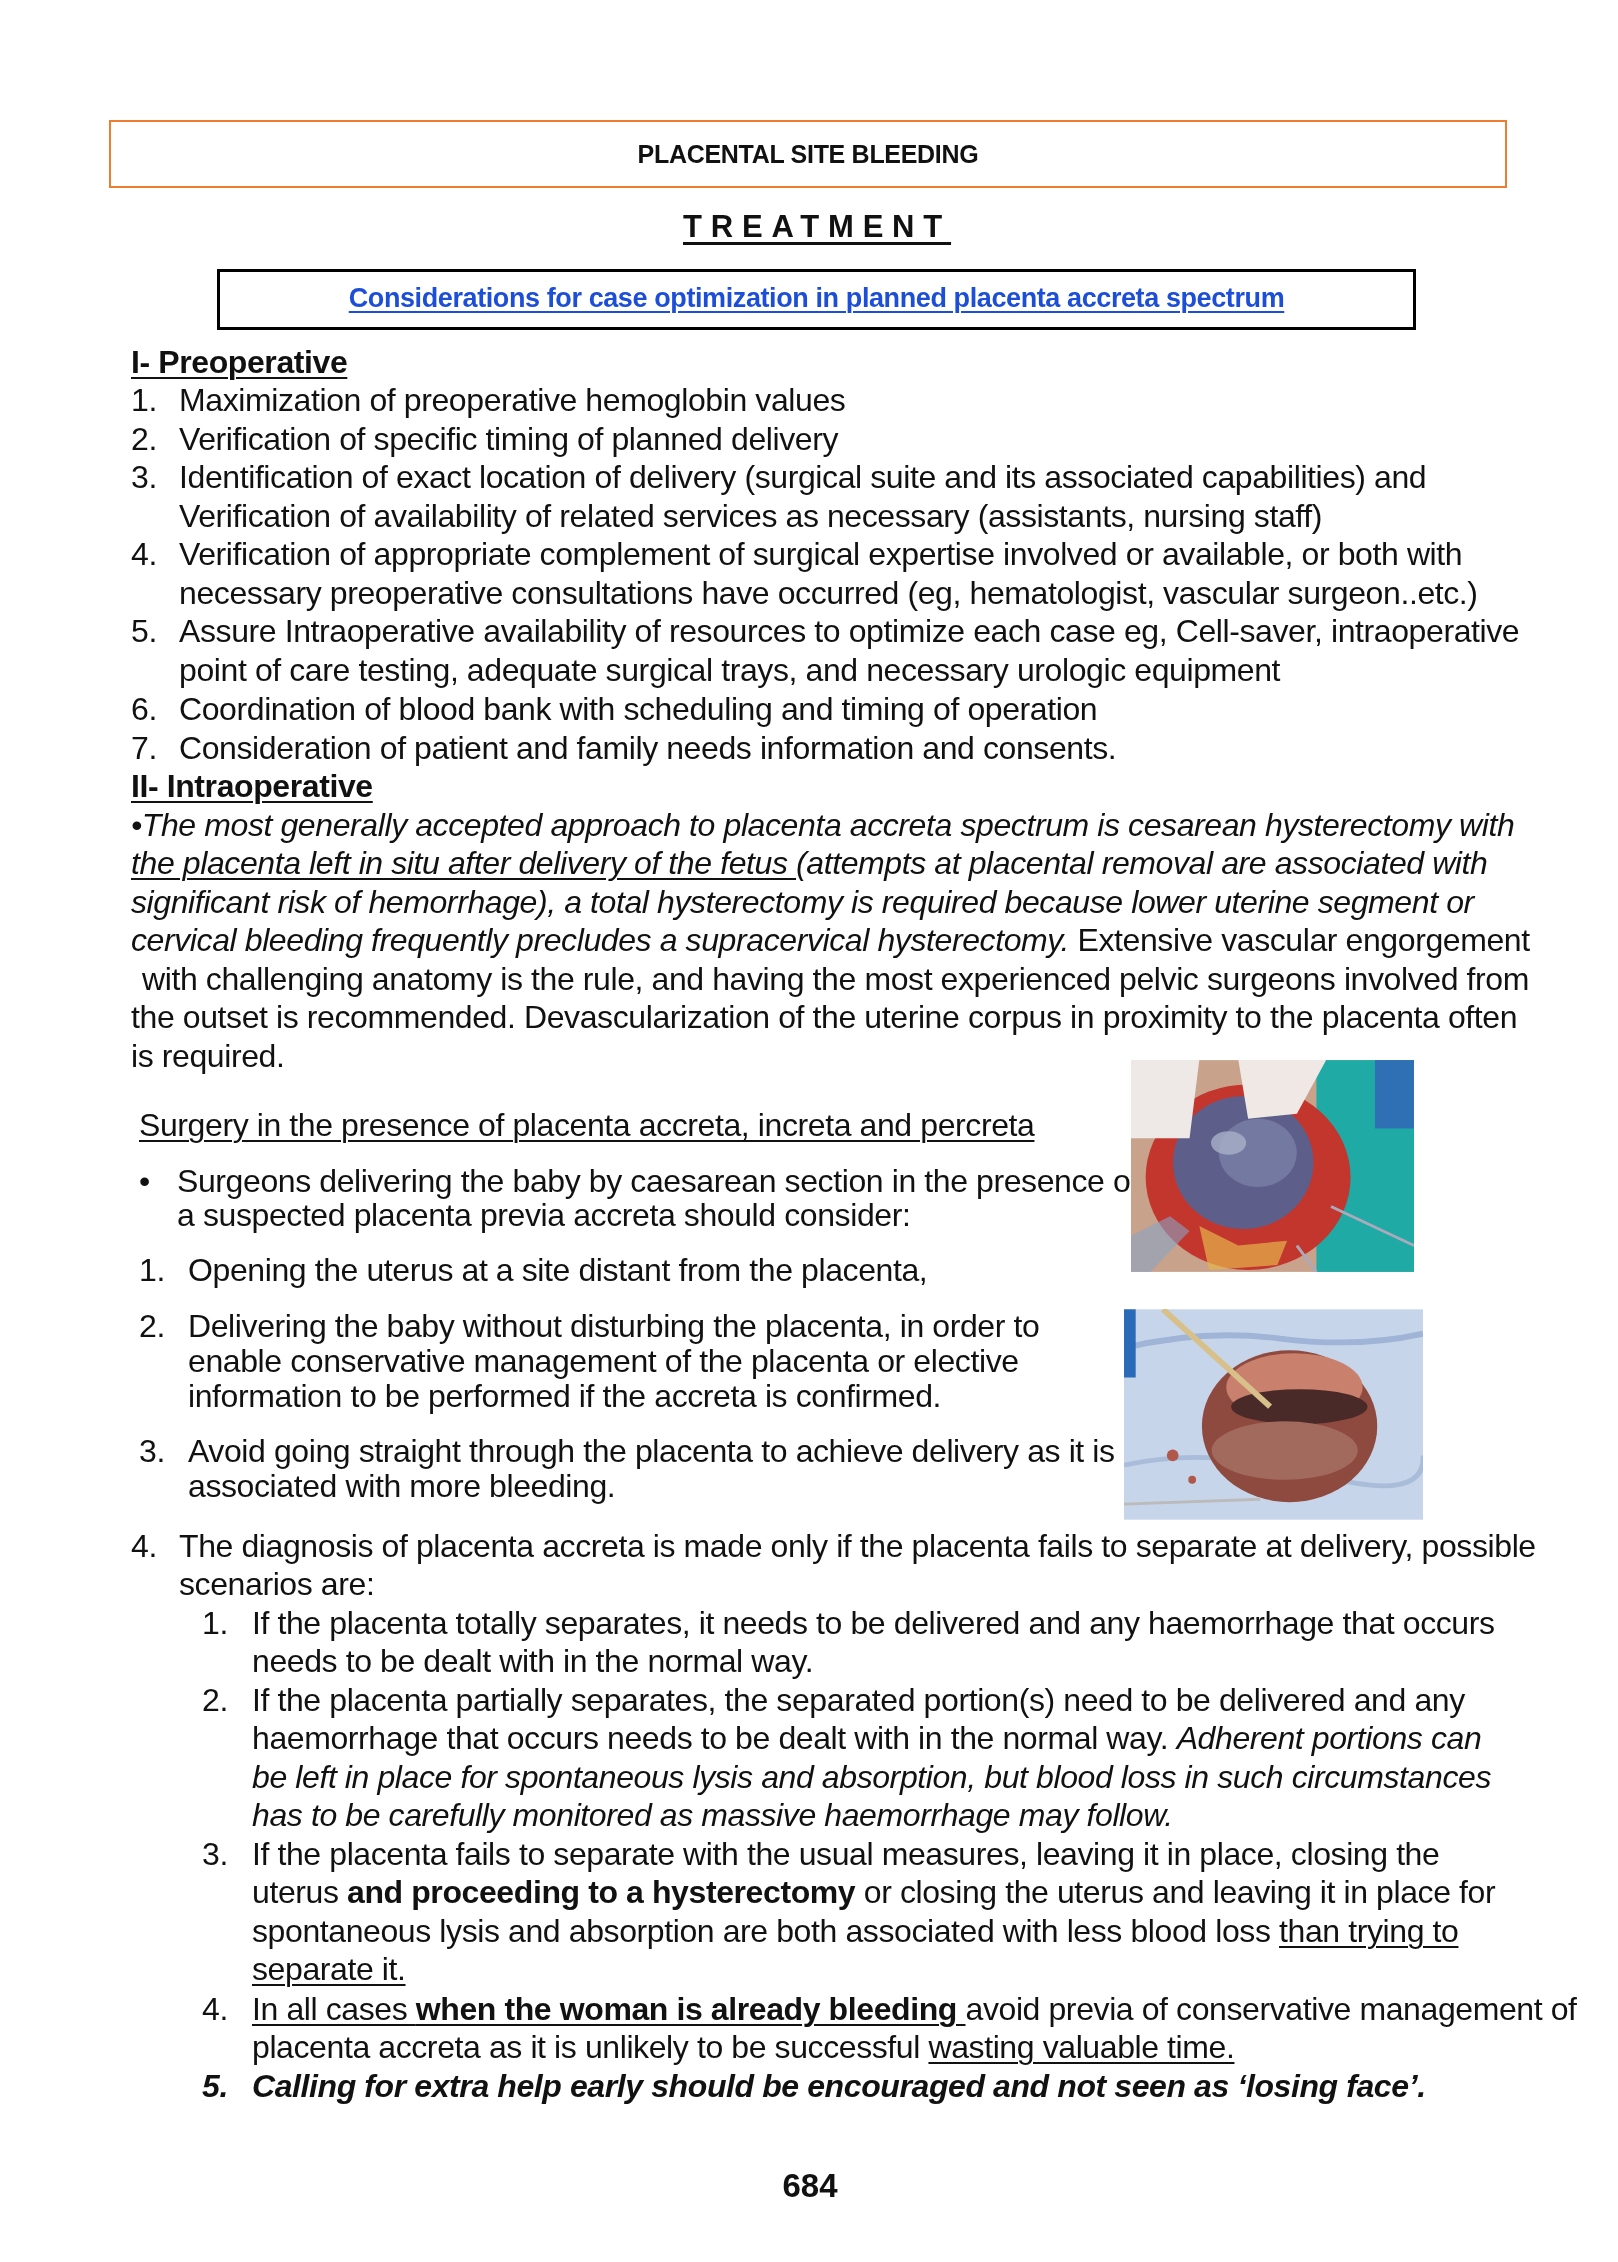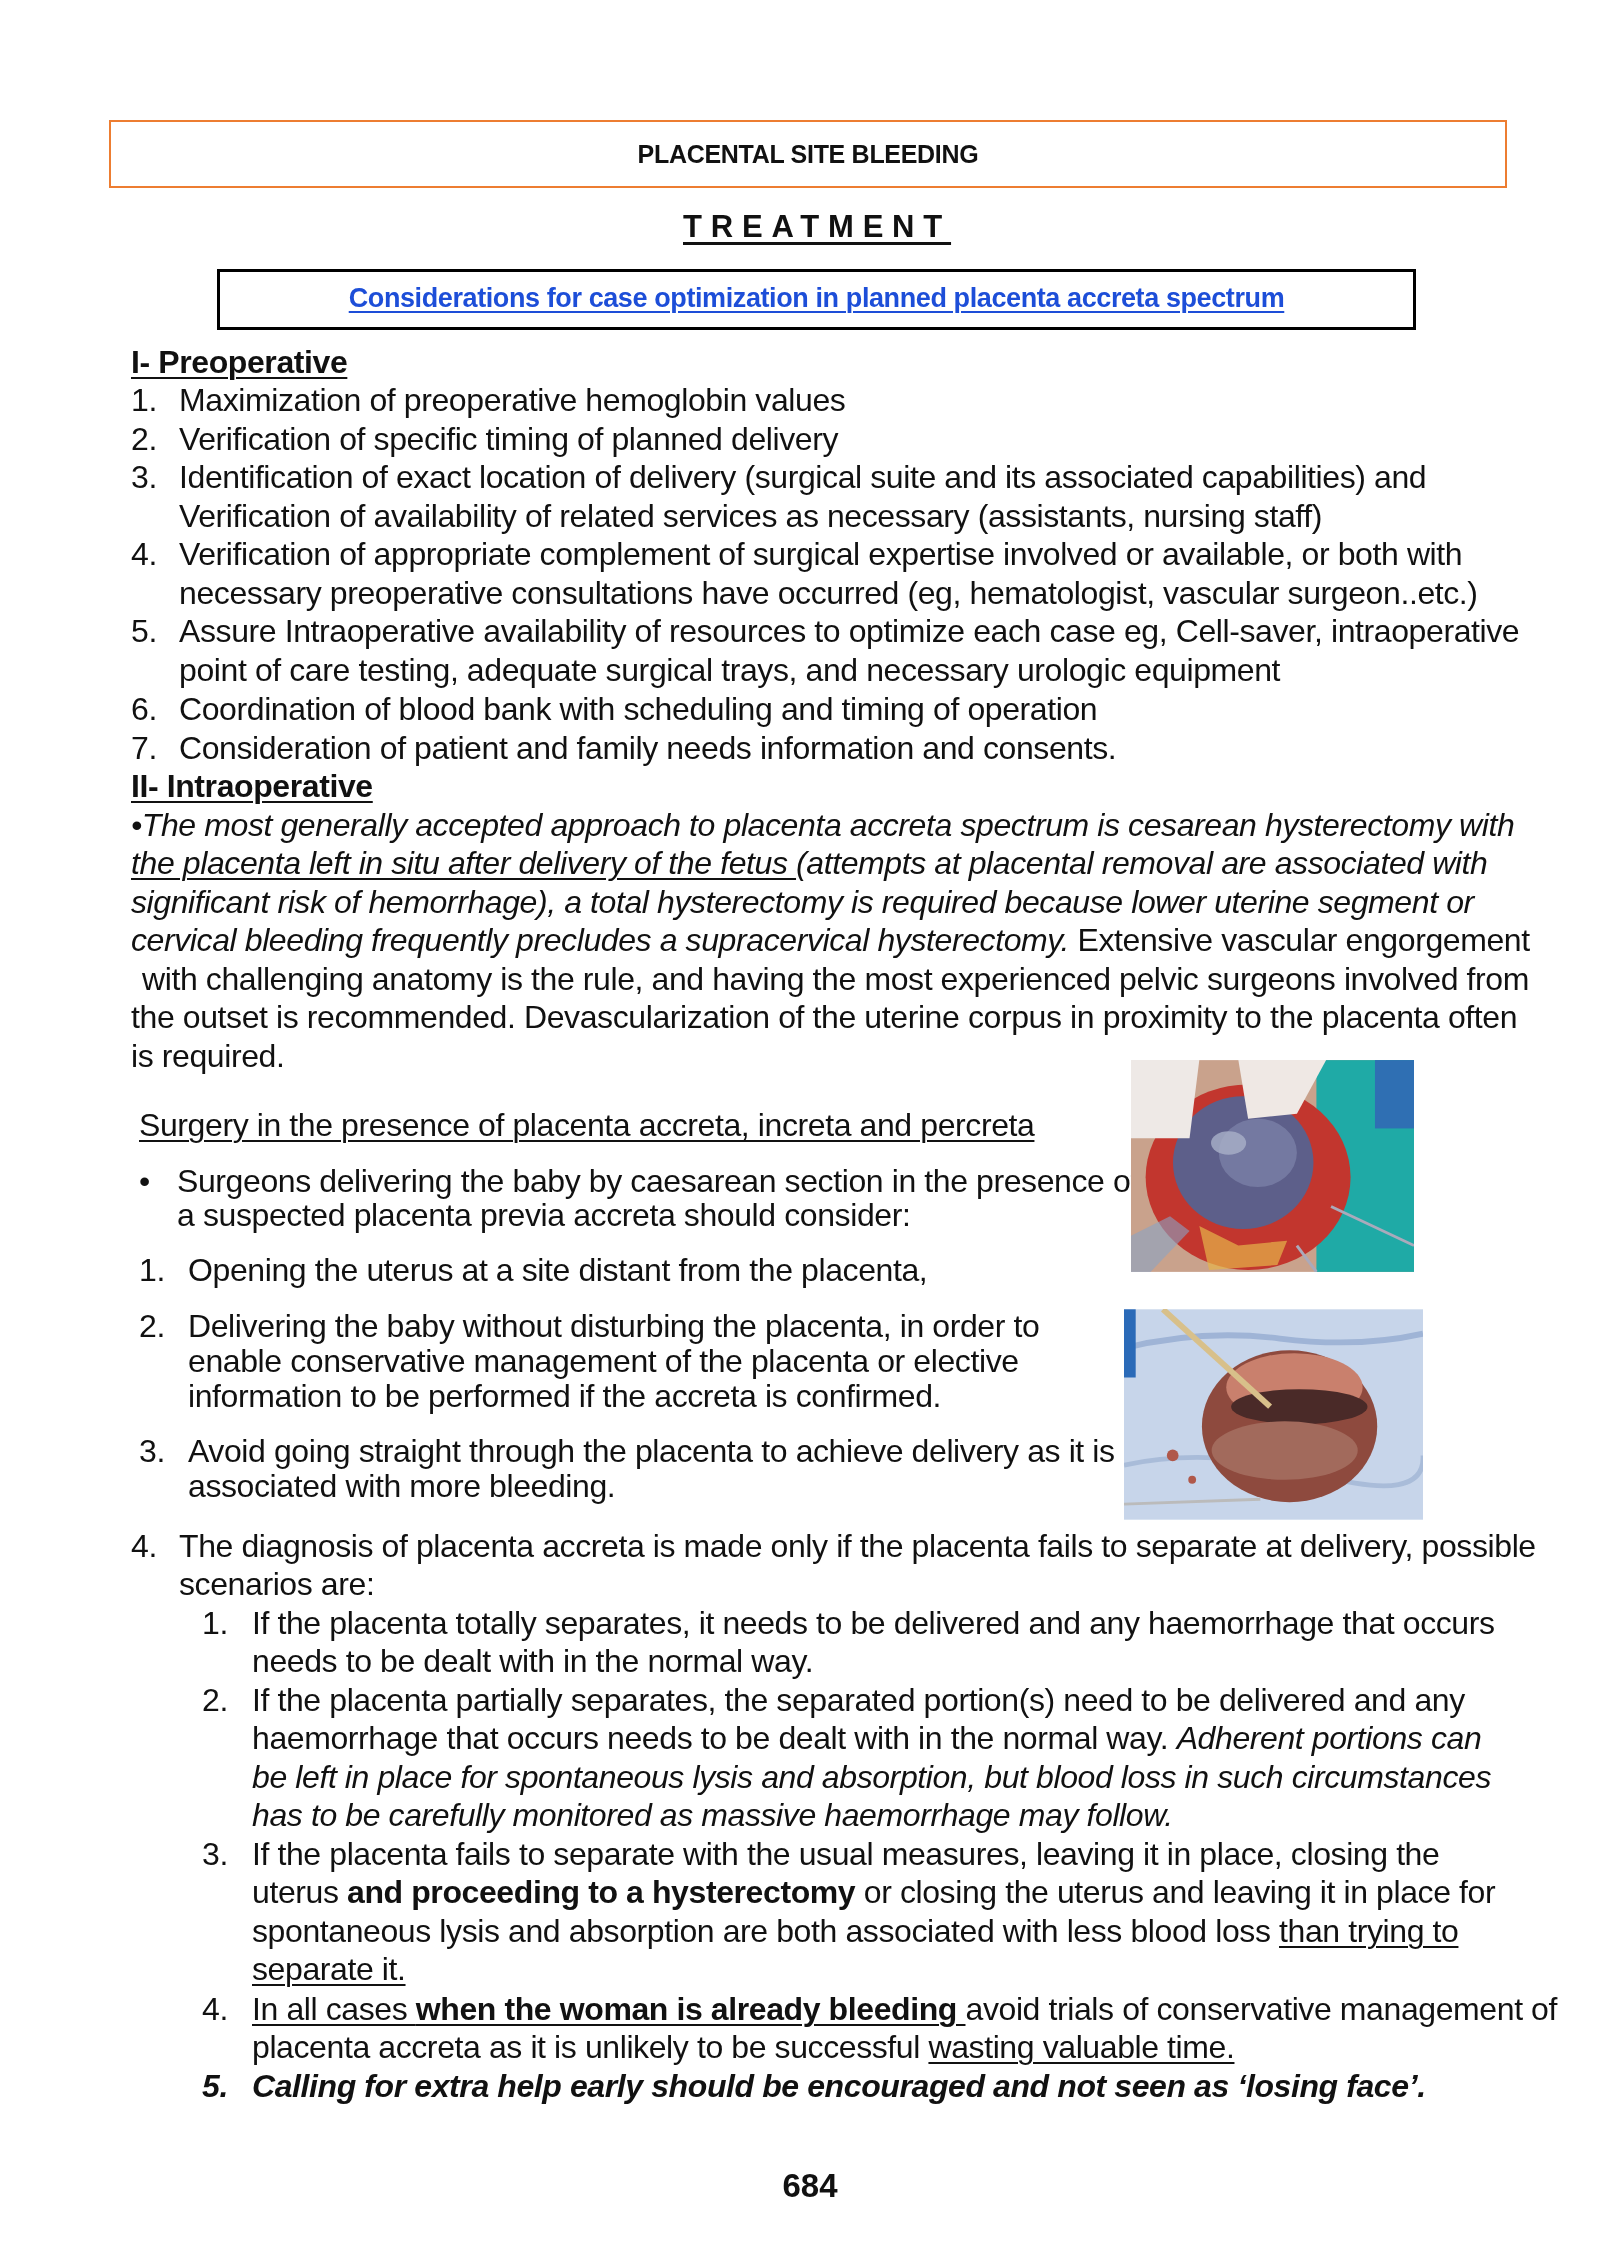--- a/index.html
+++ b/index.html
@@ -153,21 +153,21 @@
   <span class="abs txt i" style="left:252px; top:1758px;">be left in place for spontaneous lysis and absorption, but blood loss in such circumstances</span>
   <span class="abs txt i" style="left:252px; top:1796px;">has to be carefully monitored as massive haemorrhage may follow.</span>
 
   <span class="abs txt" style="left:202px; top:1835px;">3.</span>
   <span class="abs txt" style="left:252px; top:1835px;">If the placenta fails to separate with the usual measures, leaving it in place, closing the</span>
   <span class="abs txt" style="left:252px; top:1873px;"><span>uterus </span><span class="b">and proceeding to a hysterectomy</span><span> or closing the uterus and leaving it in place for</span></span>
   <span class="abs txt" style="left:252px; top:1912px;"><span>spontaneous lysis and absorption are both associated with less blood loss </span><span class="u">than trying to</span></span>
   <span class="abs txt u" style="left:252px; top:1950px;">separate it.</span>
 
   <span class="abs txt" style="left:202px; top:1990px;">4.</span>
-  <span class="abs txt" style="left:252px; top:1990px;"><span class="u">In all cases </span><span class="u b">when the woman is already bleeding </span><span>avoid trials of conservative management of</span></span>
+  <span class="abs txt" style="left:252px; top:1990px;"><span class="u">In all cases </span><span class="u b">when the woman is already bleeding </span><span>avoid previa of conservative management of</span></span>
   <span class="abs txt" style="left:252px; top:2028px;"><span>placenta accreta as it is unlikely to be successful </span><span class="u">wasting valuable time.</span></span>
 
   <span class="abs txt b i" style="left:202px; top:2067px;">5.</span>
   <span class="abs txt b i" style="left:252px; top:2067px;">Calling for extra help early should be encouraged and not seen as ‘losing face’.</span>
 </div>
 
 <div class="page-num">684</div>
 
 
 </body></html>

